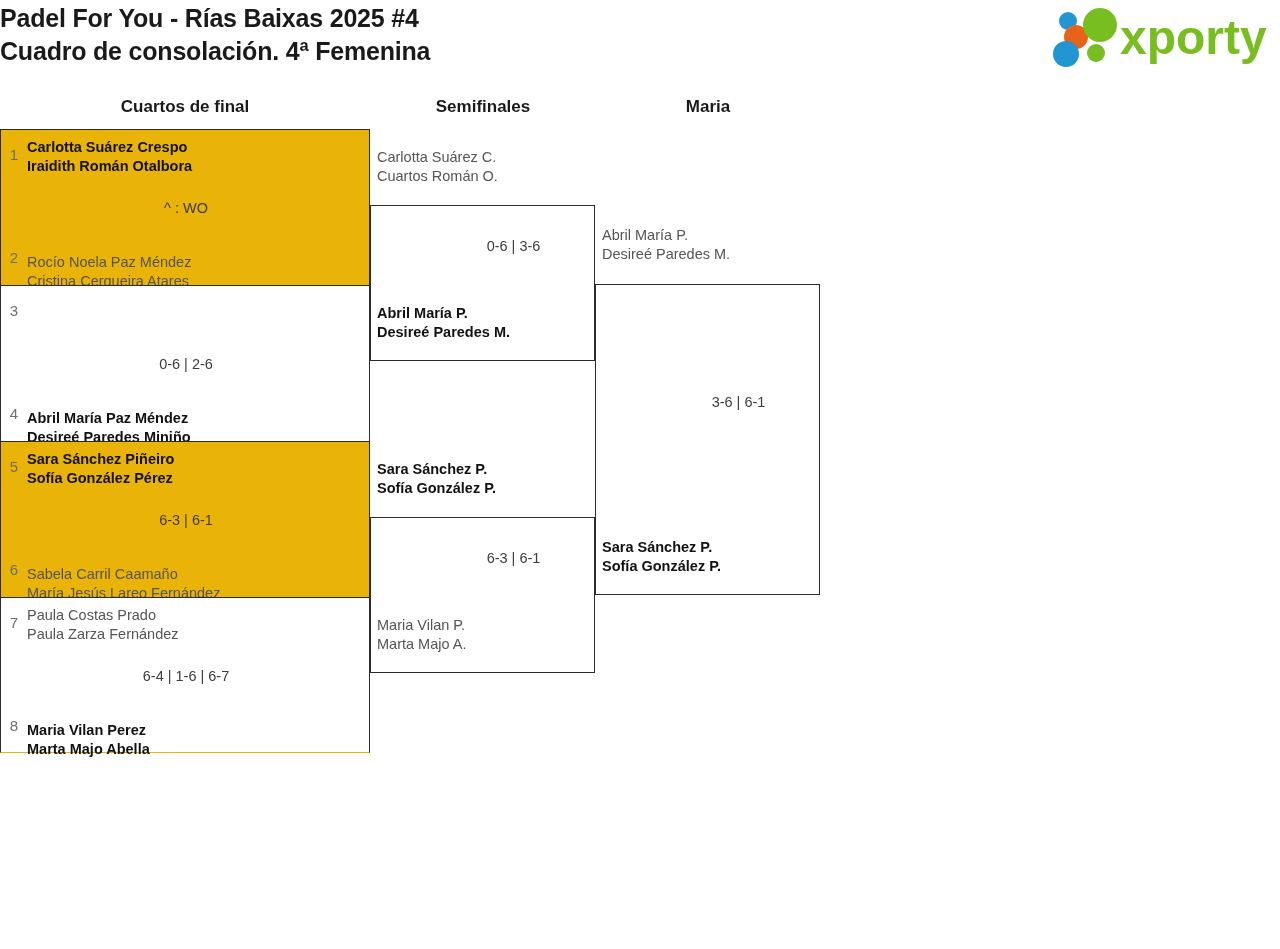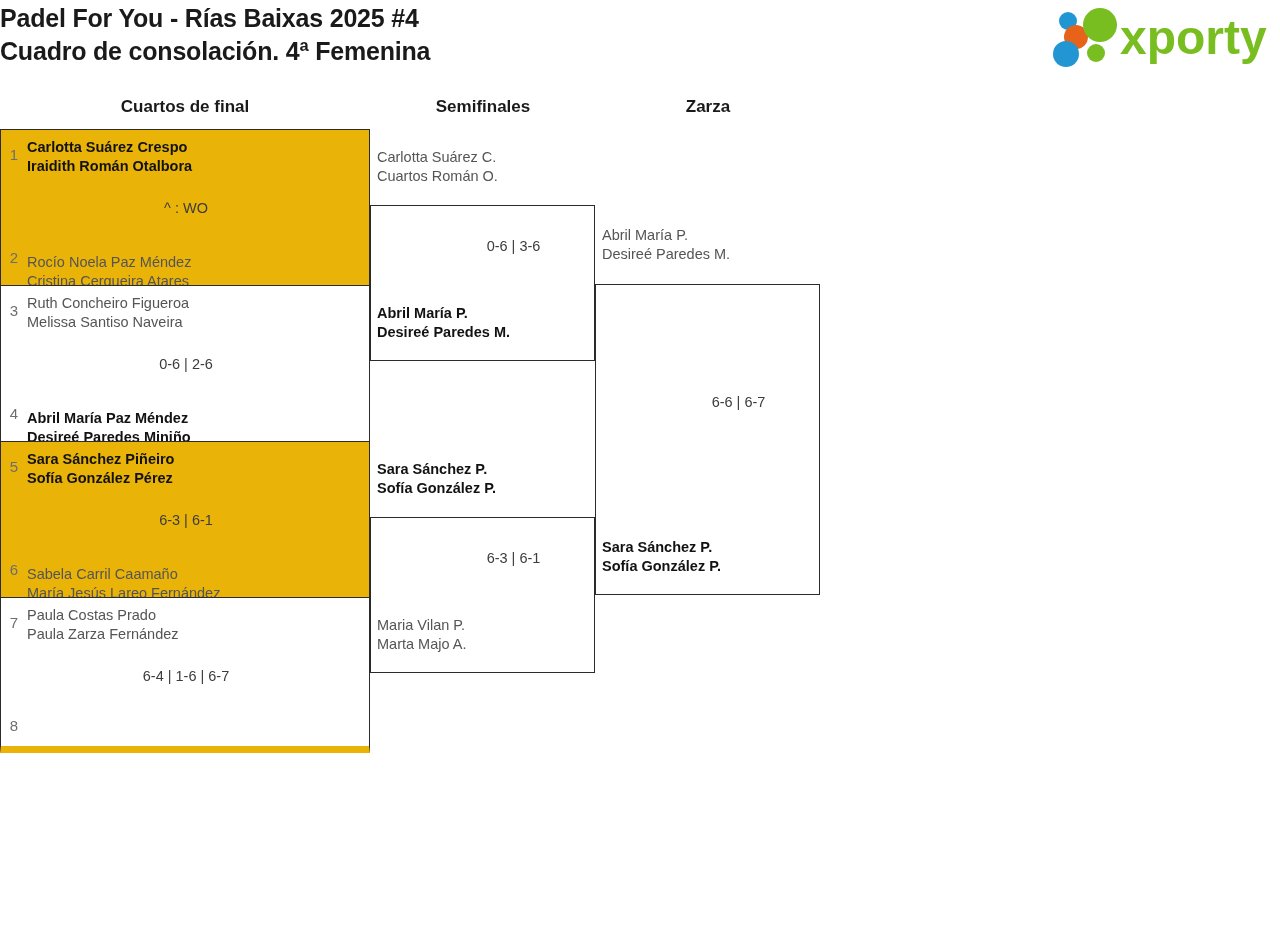--- a/index.html
+++ b/index.html
@@ -38,21 +38,21 @@
   
   #bracket{position:absolute;left:0;top:0;width:1280px;height:949px;}
 
   
   .r1-match{
     position:absolute;left:0;width:370px;height:156px;
     box-sizing:border-box;
     border:1px solid #2b2b2b;
     border-bottom:none;
   }
-  .r1-match.last{border-bottom:7px solid #eab308;}
+  .r1-match.last{border-bottom:1px solid #eab308;}
   .r1-match.shaded{background:#eab308;}
   .r1-match.plain{background:#ffffff;}
 
   .seed{
     position:absolute;left:6px;width:16px;
     font-size:15px;color:#6e6e6e;text-align:center;
     line-height:17px;
   }
 
   .team{
@@ -126,41 +126,37 @@
       <circle cx="48" cy="19" r="17" fill="#78be20"></circle>
       <circle cx="44" cy="47" r="9" fill="#78be20"></circle>
 
       <text x="68" y="48" font-family="Liberation Sans, sans-serif" font-size="48" font-weight="700" fill="#78be20">xporty</text>
     </svg>
   </div>
 </div>
 
 <div class="col-head" id="head-r1">Cuartos de final</div>
 <div class="col-head" id="head-sf">Semifinales</div>
-<div class="col-head" id="head-f">Zarza</div>
+<div class="col-head" id="head-f">Maria</div>
 
 <div id="bracket">
 
   <div class="r1-match shaded" style="top:129px;">
     <div class="team winner r1-top">
       <span class="ln">Carlotta Suárez Crespo</span>
       <span class="ln">Iraidith Román Otalbora</span>
     </div>
     <div class="r1-score">^ : WO</div>
     <div class="team loser r1-bot">
       <span class="ln">Rocío Noela Paz Méndez</span>
       <span class="ln">Cristina Cerqueira Atares</span>
     </div>
   </div>
 
   <div class="r1-match plain" style="top:285px;">
-    <div class="team loser r1-top">
-      <span class="ln">Ruth Concheiro Figueroa</span>
-      <span class="ln">Melissa Santiso Naveira</span>
-    </div>
     <div class="r1-score">0-6 | 2-6</div>
     <div class="team winner r1-bot">
       <span class="ln">Abril María Paz Méndez</span>
       <span class="ln">Desireé Paredes Miniño</span>
     </div>
   </div>
 
   <div class="r1-match shaded" style="top:441px;">
     <div class="team winner r1-top">
       <span class="ln">Sara Sánchez Piñeiro</span>
@@ -172,20 +168,24 @@
       <span class="ln">María Jesús Lareo Fernández</span>
     </div>
   </div>
 
   <div class="r1-match plain last" style="top:597px;">
     <div class="team loser r1-top">
       <span class="ln">Paula Costas Prado</span>
       <span class="ln">Paula Zarza Fernández</span>
     </div>
     <div class="r1-score">6-4 | 1-6 | 6-7</div>
+    <div class="team winner r1-bot">
+      <span class="ln">Maria Vilan Perez</span>
+      <span class="ln">Marta Majo Abella</span>
+    </div>
   </div>
 
   <div class="seed" style="top:146px;">1</div>
   <div class="seed" style="top:249px;">2</div>
   <div class="seed" style="top:302px;">3</div>
   <div class="seed" style="top:405px;">4</div>
   <div class="seed" style="top:458px;">5</div>
   <div class="seed" style="top:561px;">6</div>
   <div class="seed" style="top:614px;">7</div>
   <div class="seed" style="top:717px;">8</div>
@@ -210,19 +210,19 @@
   <div class="adv-team loser" id="sf2-bot">
     <span class="ln">Maria Vilan P.</span>
     <span class="ln">Marta Majo A.</span>
   </div>
 
   <div class="adv-box" id="f1-box"></div>
   <div class="adv-team loser" id="f1-top">
     <span class="ln">Abril María P.</span>
     <span class="ln">Desireé Paredes M.</span>
   </div>
-  <div class="adv-score" id="f1-score">6-6 | 6-7</div>
+  <div class="adv-score" id="f1-score">3-6 | 6-1</div>
   <div class="adv-team winner" id="f1-bot">
     <span class="ln">Sara Sánchez P.</span>
     <span class="ln">Sofía González P.</span>
   </div>
 
 </div>
 
 </body></html>

